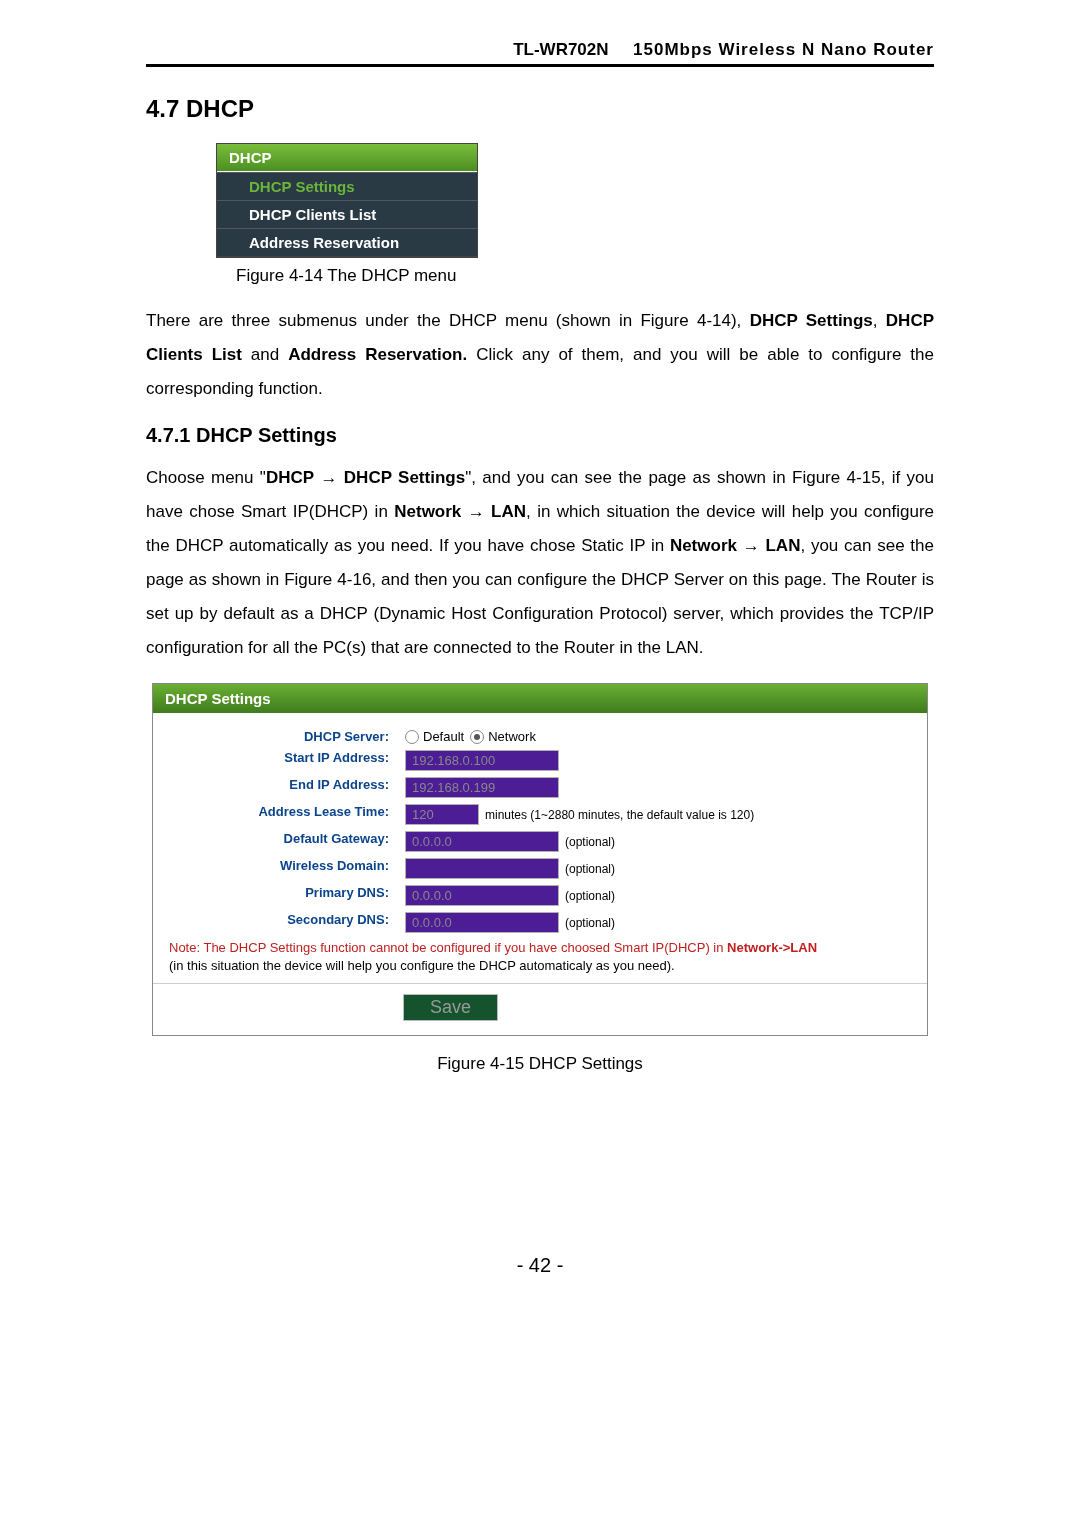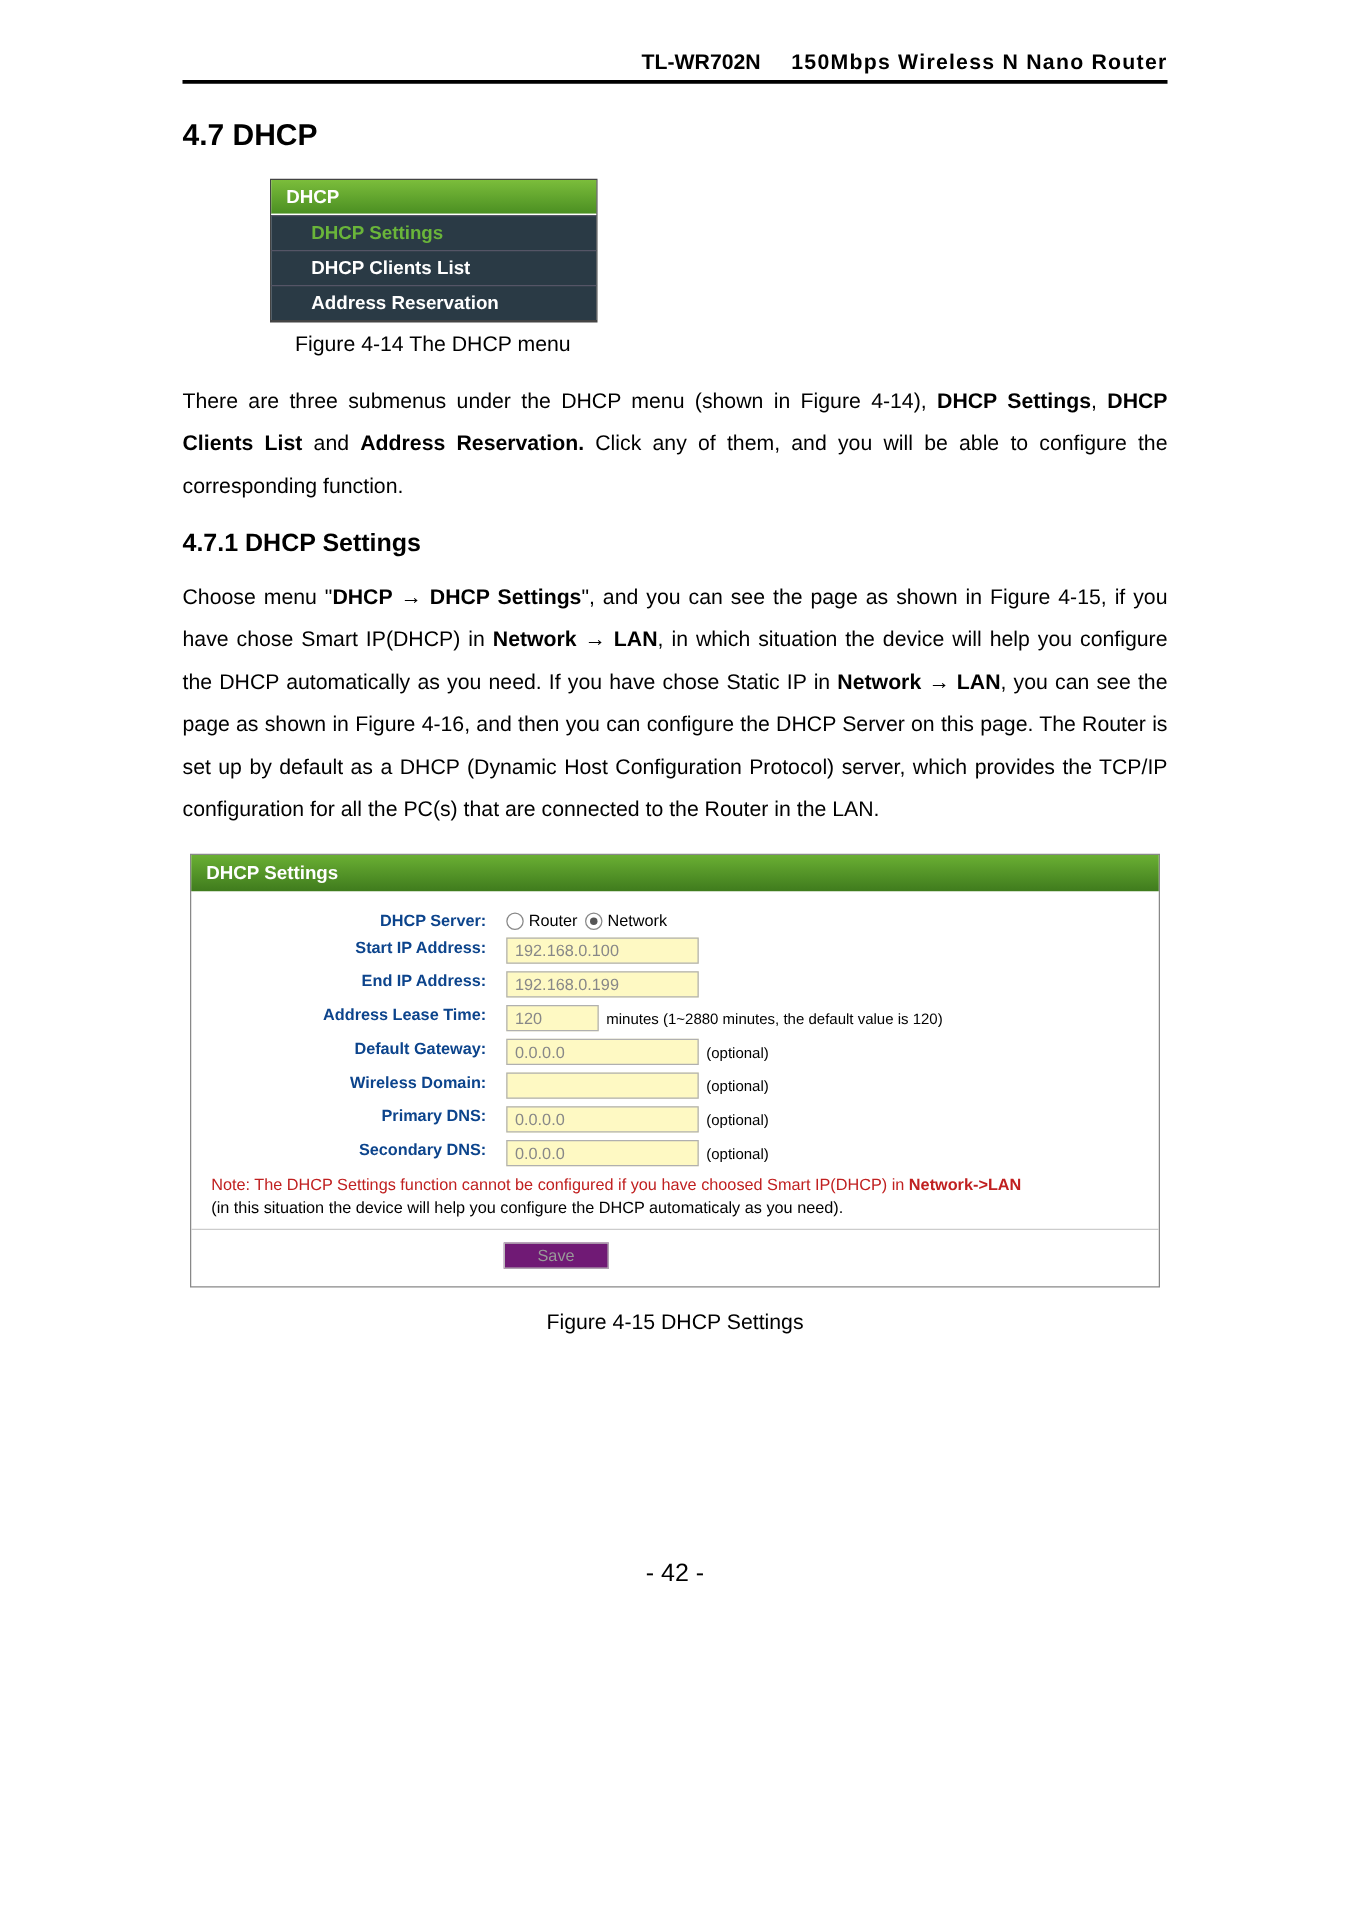--- a/index.html
+++ b/index.html
@@ -101,21 +101,21 @@
 .form-label {
   width: 220px;
   text-align: right;
   color: #0c448c;
   font-weight: bold;
   padding-right: 16px;
 }
 .form-value { flex: 1; display: flex; align-items: center; gap: 6px; }
 .form-value input[type=text] {
   border: 1px solid #b0b0b0;
-  background: #fef9c3;
+  background: #4c1d95;
   color: #888;
   padding: 2px 6px;
   width: 140px;
   font-size: 13px;
 }
 .form-value input.short { width: 60px; }
 .hint { color: #000; font-size: 12px; }
 .radio-wrap { display: inline-flex; align-items: center; gap: 4px; }
 .radio-dot {
   width: 12px; height: 12px; border: 1px solid #888; border-radius: 50%;
@@ -129,25 +129,25 @@
   color: #c02020;
   line-height: 1.4;
   margin-top: 4px;
 }
 .note-line .blk { color: #000; }
 .note-line .bold-link { font-weight: bold; }
 .panel-footer {
   padding: 10px 0 14px 250px;
 }
 .panel-footer button {
-  background: #701a75;
+  background: #14532d;
   border: 1px solid #bbb;
   color: #999;
   padding: 2px 26px;
-  font-size: 13px;
+  font-size: 18px;
 }
 .fig-caption2 {
   text-align: center;
   font-size: 17px;
   margin-top: 18px;
 }
 .page-num {
   text-align: center;
   font-size: 20px;
   margin-top: 180px;
@@ -187,21 +187,21 @@
 
   <div class="settings-panel">
     <div class="panel-title">DHCP Settings</div>
     <div class="panel-body">
 
       <div class="form-row">
         <div class="form-label">DHCP Server:</div>
         <div class="form-value">
           <span class="radio-wrap">
               <span class="radio-dot"></span>
-              <span>Router</span>
+              <span>Default</span>
             </span>
           <span class="radio-wrap">
               <span class="radio-dot sel"></span>
               <span>Network</span>
             </span>
         </div>
       </div>
 
       <div class="form-row">
         <div class="form-label">Start IP Address:</div>

